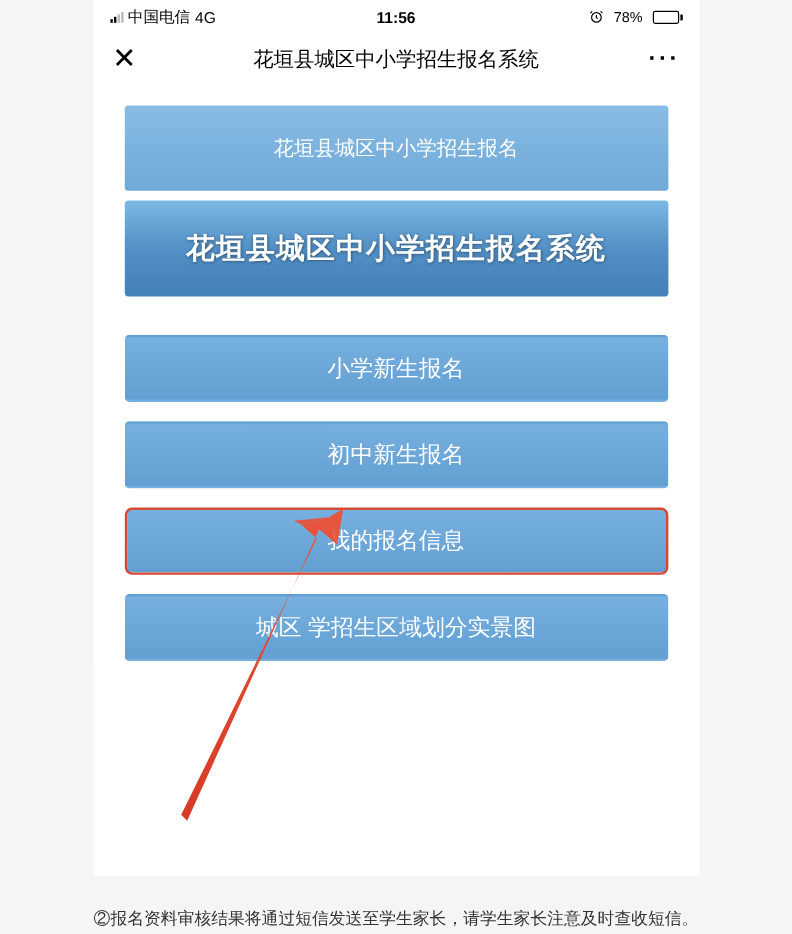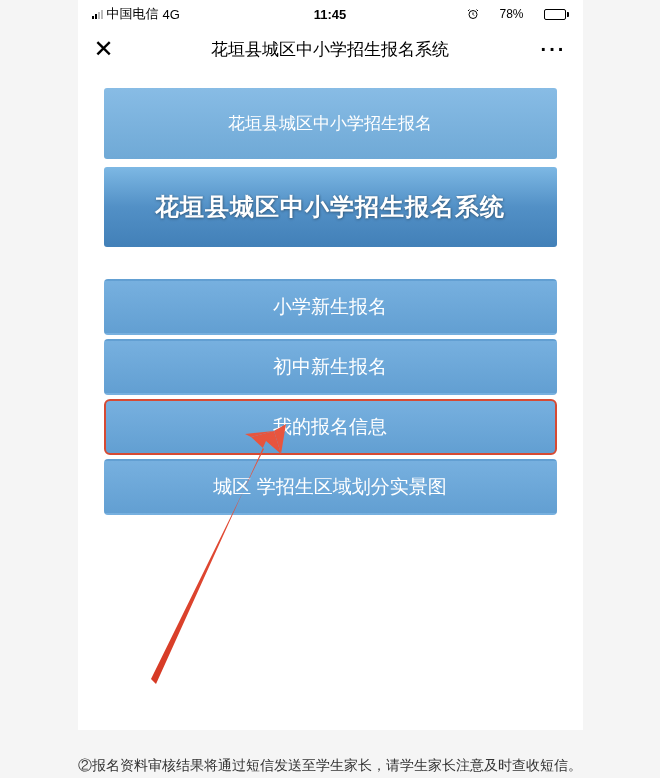--- a/index.html
+++ b/index.html
@@ -23,21 +23,21 @@
       display: flex;
       align-items: center;
       justify-content: space-between;
       padding: 0 14px;
       font-size: 13px;
       color: #000;
       background: #fff;
     }
     .status-left { display: flex; align-items: center; gap: 4px; }
     .status-center { font-weight: 600; position: absolute; left: 50%; transform: translateX(-50%); }
-    .status-right { display: flex; align-items: center; gap: 20px; font-size: 12px; }
+    .status-right { display: flex; align-items: center; gap: 8px; font-size: 12px; }
     .signal-bars { display: inline-flex; align-items: flex-end; gap: 1px; }
     .signal-bars span { width: 2px; background: #000; }
     .signal-bars span:nth-child(1) { height: 3px; }
     .signal-bars span:nth-child(2) { height: 5px; }
     .signal-bars span:nth-child(3) { height: 7px; background: #bbb; }
     .signal-bars span:nth-child(4) { height: 9px; background: #bbb; }
     .battery-icon { display: inline-flex; align-items: center; }
     .battery-body { width: 22px; height: 11px; border: 1px solid #000; border-radius: 2px; position: relative; }
     .battery-fill { width: 78%; height: 100%; background: #000; }
     .battery-tip { width: 2px; height: 5px; background: #000; margin-left: 1px; border-radius: 0 1px 1px 0; }
@@ -76,21 +76,21 @@
       border-radius: 3px;
       text-shadow: 0 1px 3px rgba(0,0,0,0.3), 1px 0 2px rgba(0,0,0,0.2);
       letter-spacing: 1px;
     }
     .menu-buttons { margin-top: 32px; position: relative; }
     .menu-btn {
       background: linear-gradient(180deg, #77b0df 0%, #629fd2 100%);
       color: #fff;
       text-align: center;
       padding: 13px 0;
-      margin-bottom: 4px;
+      margin-bottom: 16px;
       font-size: 19px;
       border-radius: 4px;
       cursor: pointer;
       border: 2px solid transparent;
     }
     .menu-btn.highlighted {
       border: 2.5px solid #d64a33;
       border-radius: 6px;
     }
     .arrow-annotation {
@@ -118,21 +118,21 @@
     <div class="status-left">
       <span class="signal-bars">
           <span></span>
           <span></span>
           <span></span>
           <span></span>
         </span>
       <span>中国电信</span>
       <span>4G</span>
     </div>
-    <div class="status-center">11:45</div>
+    <div class="status-center">11:56</div>
     <div class="status-right">
       <svg class="alarm-icon" viewBox="0 0 24 24" fill="none" stroke="#000" stroke-width="2">
           <circle cx="12" cy="13" r="8"></circle>
           <path d="M12 9v4l2 2M5 3L2 6M22 6l-3-3"></path>
         </svg>
       <span>78%</span>
       <span class="battery-icon">
         <span class="battery-body"><span class="battery-fill"></span></span>
         <span class="battery-tip"></span>
       </span>

